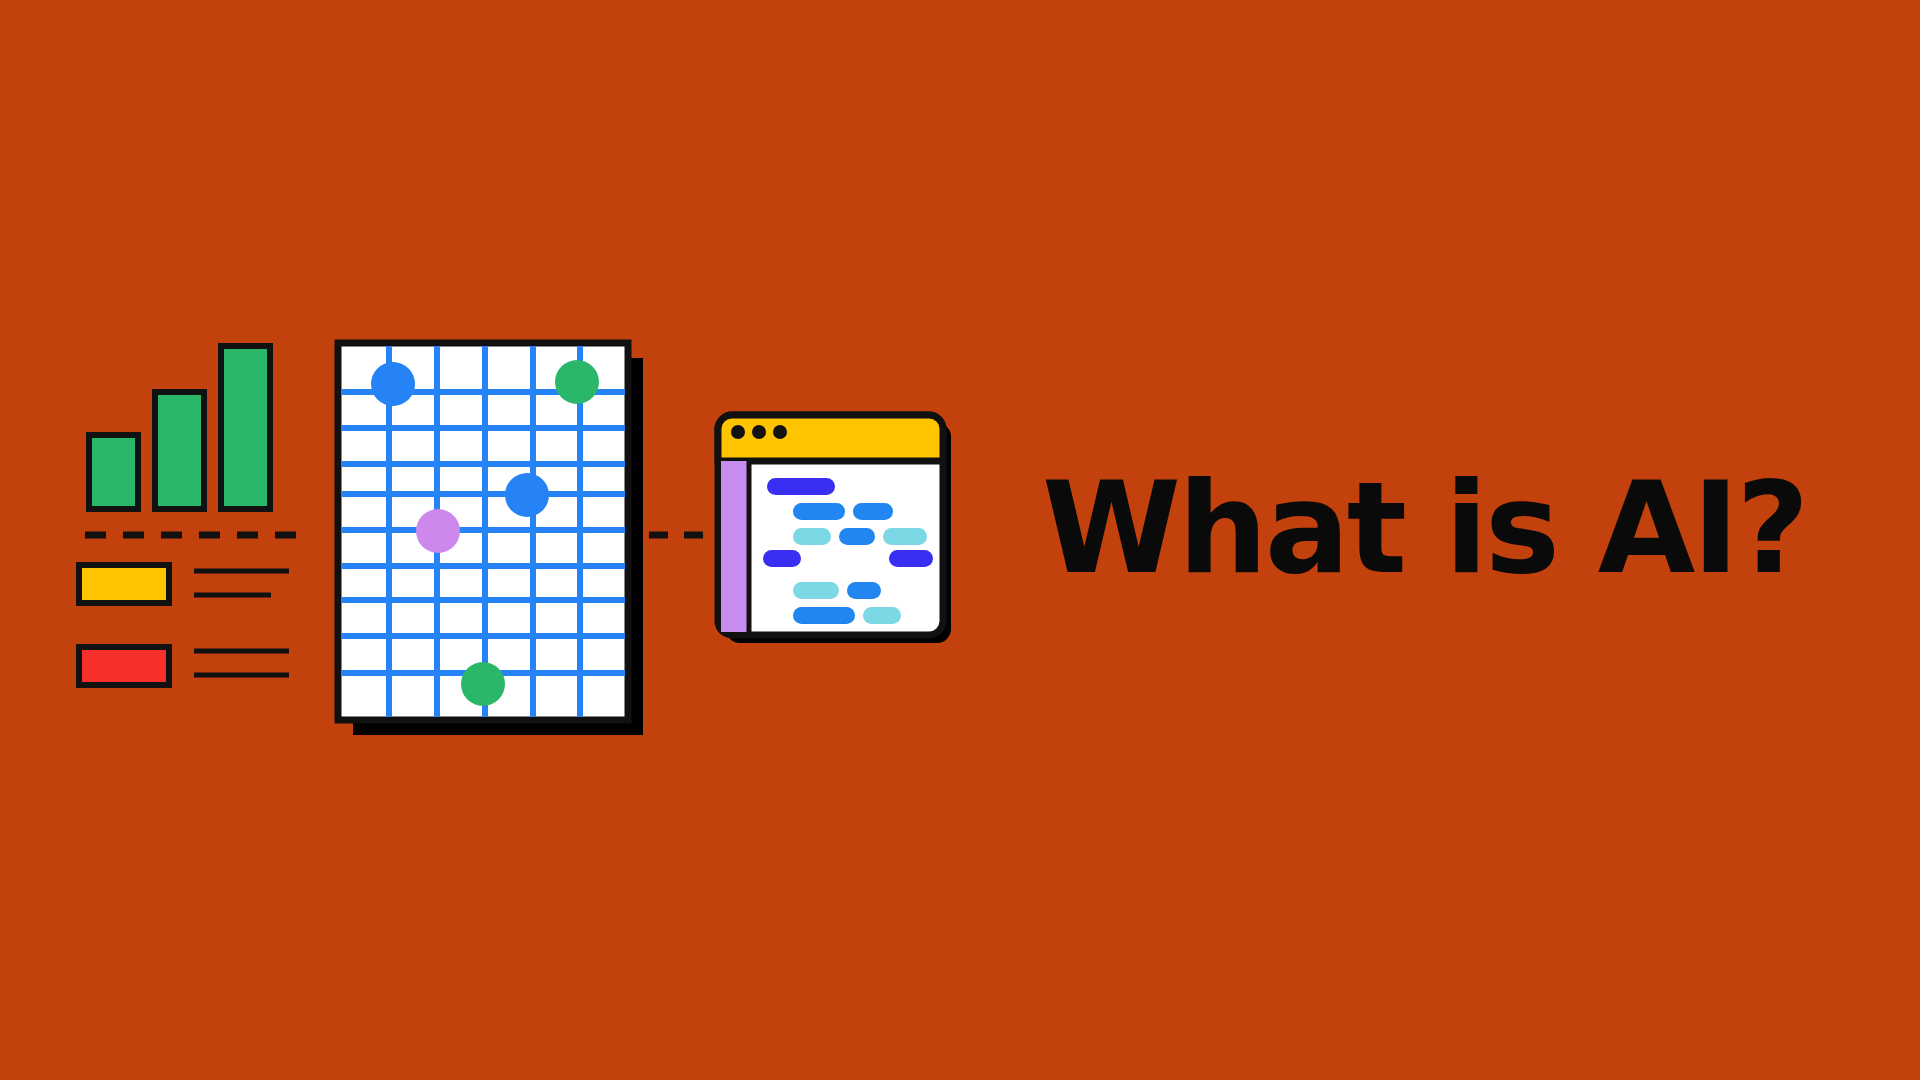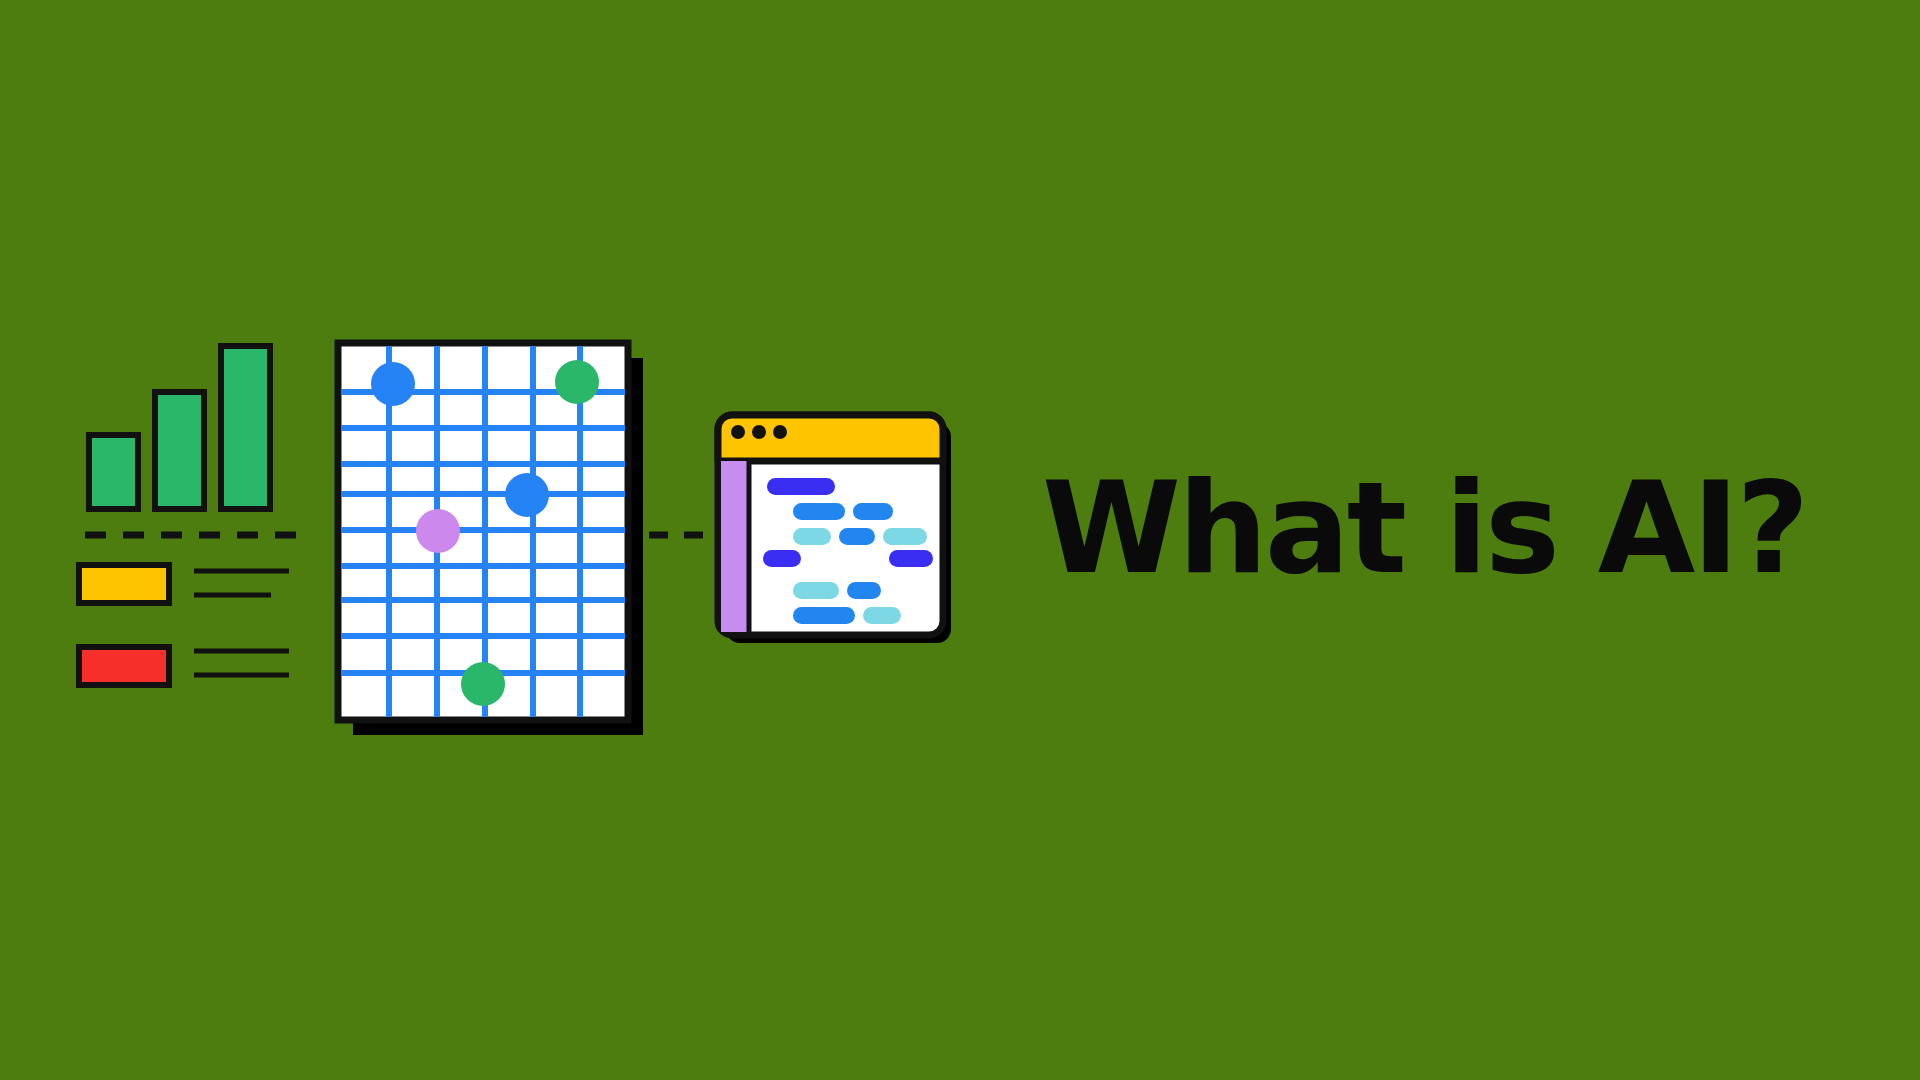--- a/index.html
+++ b/index.html
@@ -8,21 +8,21 @@
     padding: 0;
     background: #e8eaec;
   }
   body {
     font-family: "Liberation Sans", sans-serif;
   }
   #stage {
     position: relative;
     width: 1920px;
     height: 1080px;
-    background: #4d7c0f;
+    background: #c2410c;
     overflow: hidden;
   }
   .illustration {
     position: absolute;
     left: 0;
     top: 0;
     width: 1920px;
     height: 1080px;
   }
   .headline {

